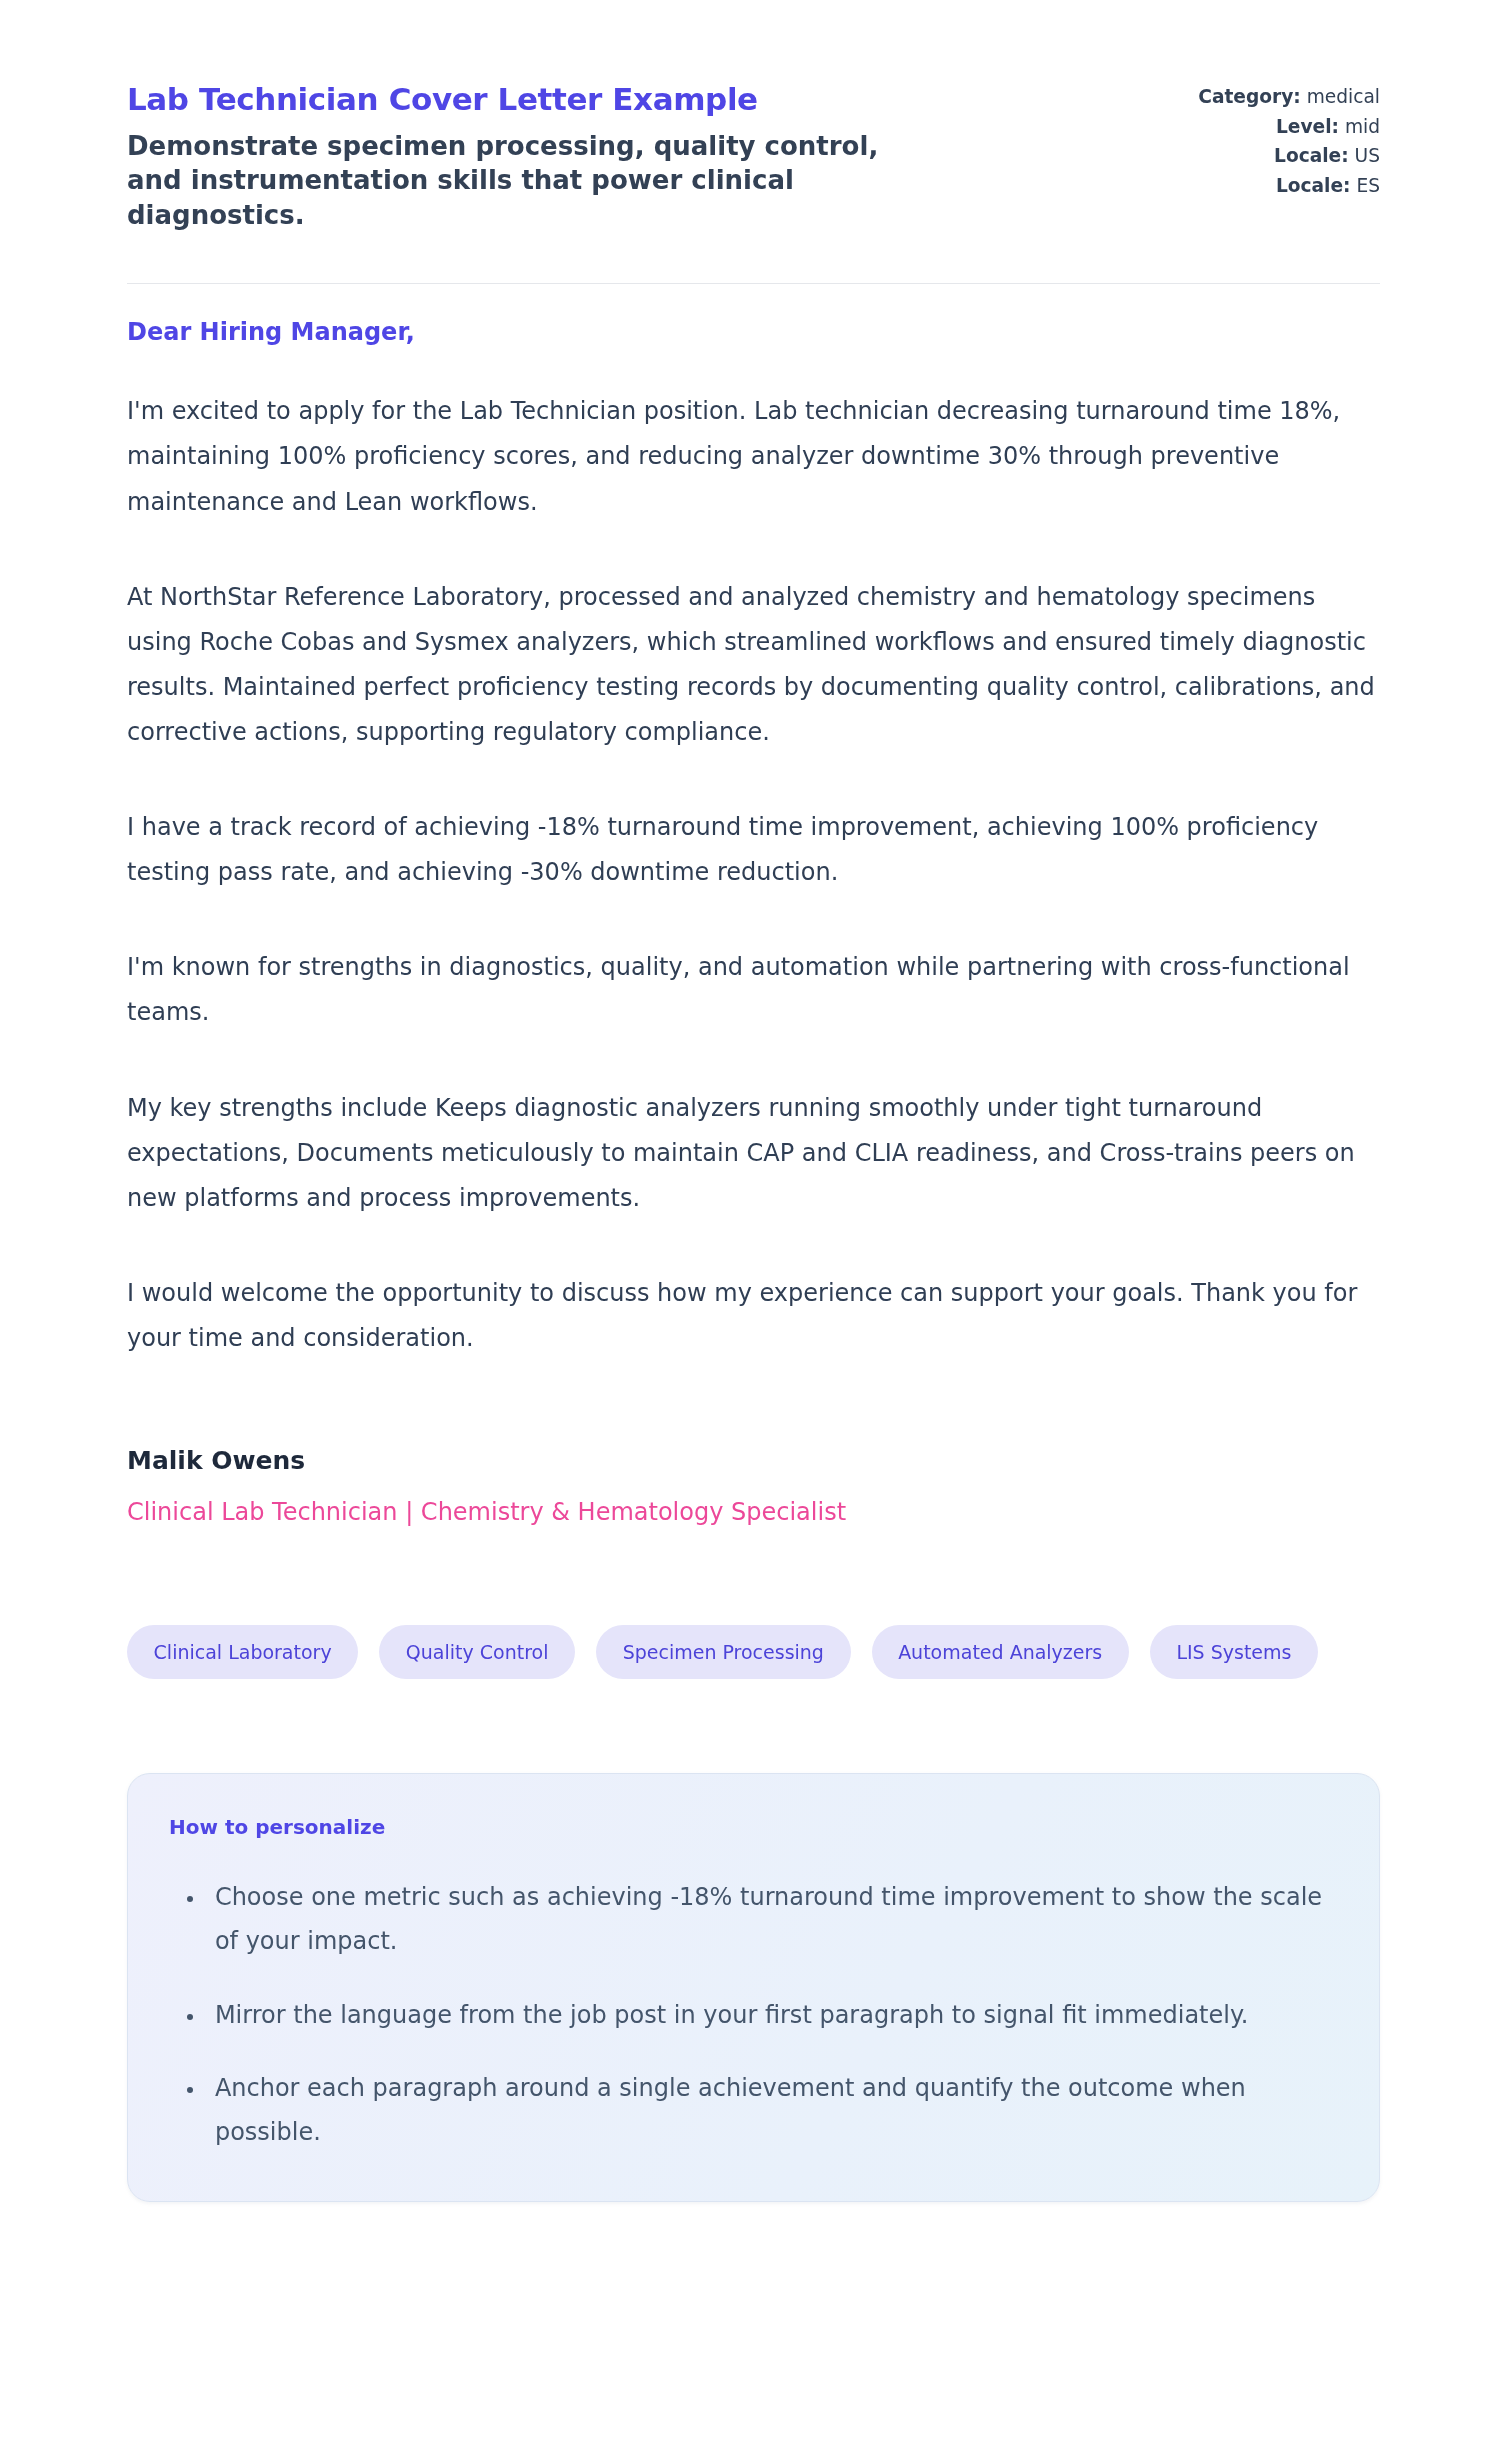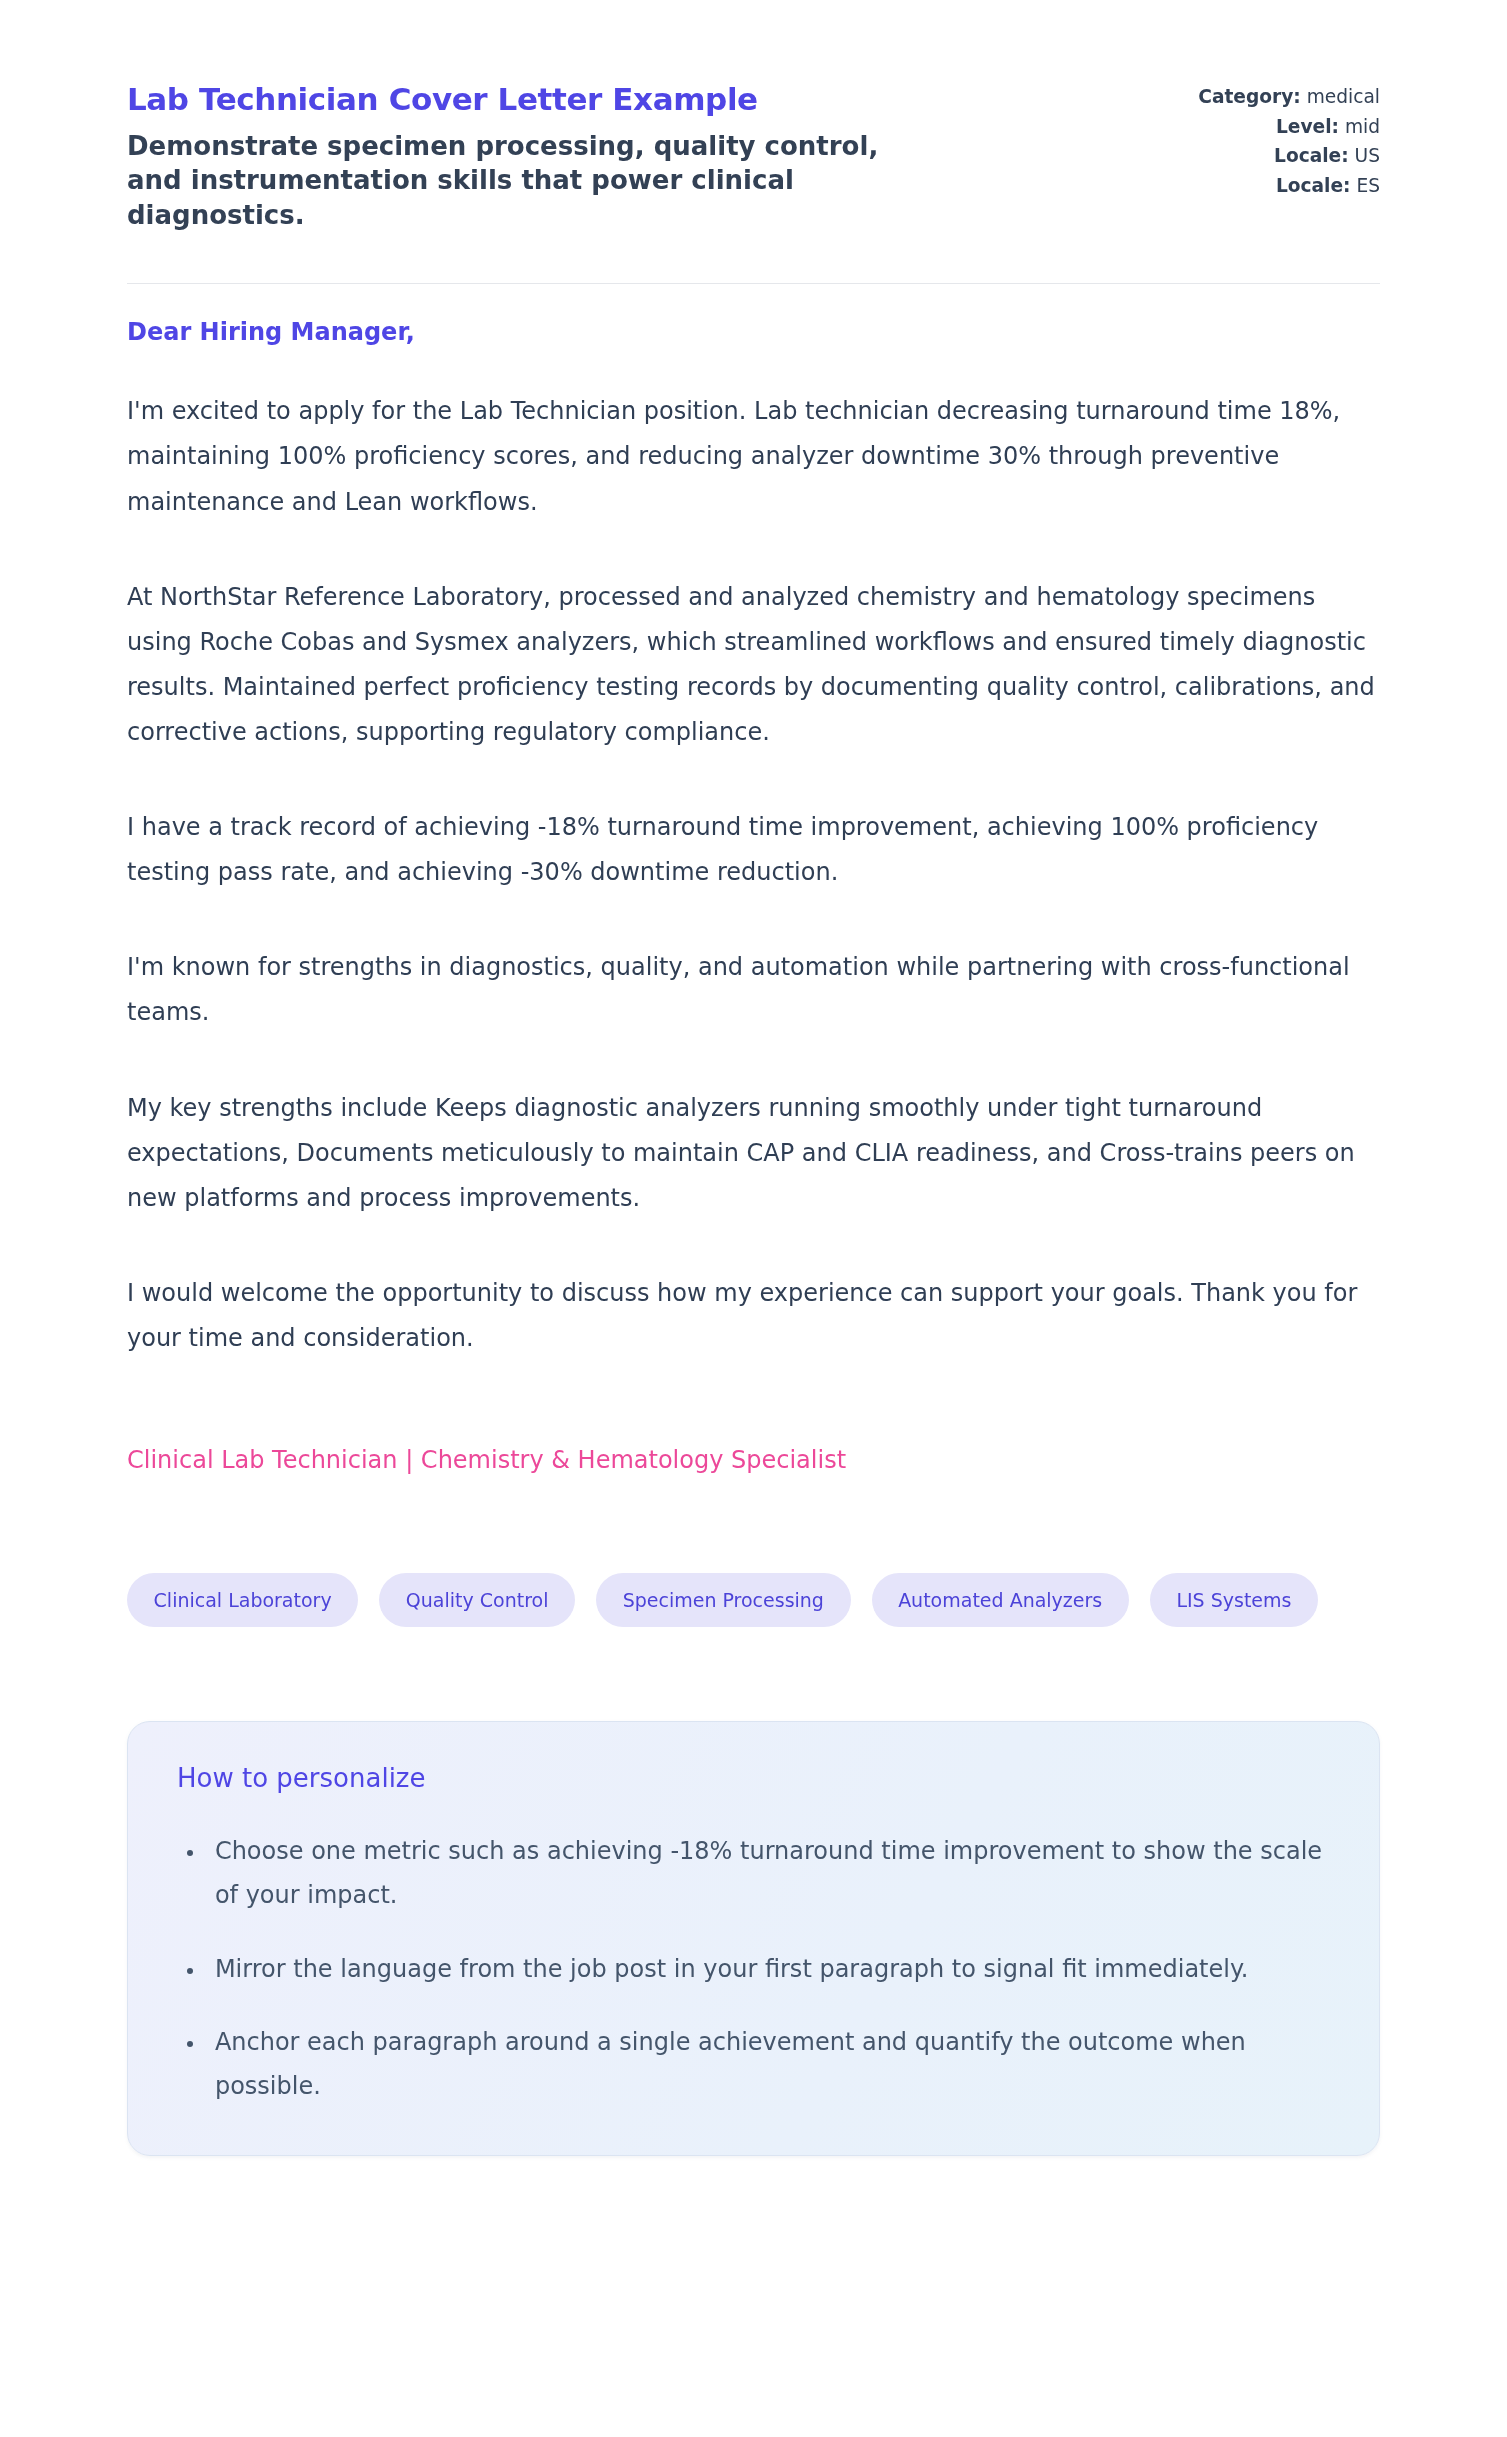--- a/index.html
+++ b/index.html
@@ -113,23 +113,23 @@
   .tips-box {
     margin-top: 94px;
     margin-bottom: 84px;
     background: linear-gradient(120deg, #eef0fc 0%, #e9f1fb 60%, #e7f2fa 100%);
     border: 0.9px solid #dbe4f2;
     border-radius: 23px;
     padding: 41px 50px 46px 41px;
     box-shadow: 0 1.8px 3.5px rgba(100,116,139,0.08);
   }
   .tips-heading {
-    margin: 0 8px 37px;
-    font-size: 26px;
-    font-weight: 400;
+    margin: 0 0 37px;
+    font-size: 20px;
+    font-weight: 700;
     color: #4f46e5;
   }
   .tips-list {
     margin: 0;
     padding-left: 37px;
     list-style: disc;
   }
   .tips-list li {
     margin-bottom: 30px;
     font-size: 24px;
@@ -175,20 +175,21 @@
   <section class="letter">
     <p class="salutation">Dear Hiring Manager,</p>
     <p class="para">I'm excited to apply for the Lab Technician position. Lab technician decreasing turnaround time 18%, maintaining 100% proficiency scores, and reducing analyzer downtime 30% through preventive maintenance and Lean workflows.</p>
     <p class="para">At NorthStar Reference Laboratory, processed and analyzed chemistry and hematology specimens using Roche Cobas and Sysmex analyzers, which streamlined workflows and ensured timely diagnostic results. Maintained perfect proficiency testing records by documenting quality control, calibrations, and corrective actions, supporting regulatory compliance.</p>
     <p class="para">I have a track record of achieving -18% turnaround time improvement, achieving 100% proficiency testing pass rate, and achieving -30% downtime reduction.</p>
     <p class="para">I'm known for strengths in diagnostics, quality, and automation while partnering with cross-functional teams.</p>
     <p class="para">My key strengths include Keeps diagnostic analyzers running smoothly under tight turnaround expectations, Documents meticulously to maintain CAP and CLIA readiness, and Cross-trains peers on new platforms and process improvements.</p>
     <p class="para">I would welcome the opportunity to discuss how my experience can support your goals. Thank you for your time and consideration.</p>
 
     <div class="signature">
+      <p class="sig-name">Malik Owens</p>
       <p class="sig-role">Clinical Lab Technician | Chemistry &amp; Hematology Specialist</p>
     </div>
   </section>
 
   <div class="tags">
     <span class="tag-pill">Clinical Laboratory</span>
     <span class="tag-pill">Quality Control</span>
     <span class="tag-pill">Specimen Processing</span>
     <span class="tag-pill">Automated Analyzers</span>
     <span class="tag-pill">LIS Systems</span>

